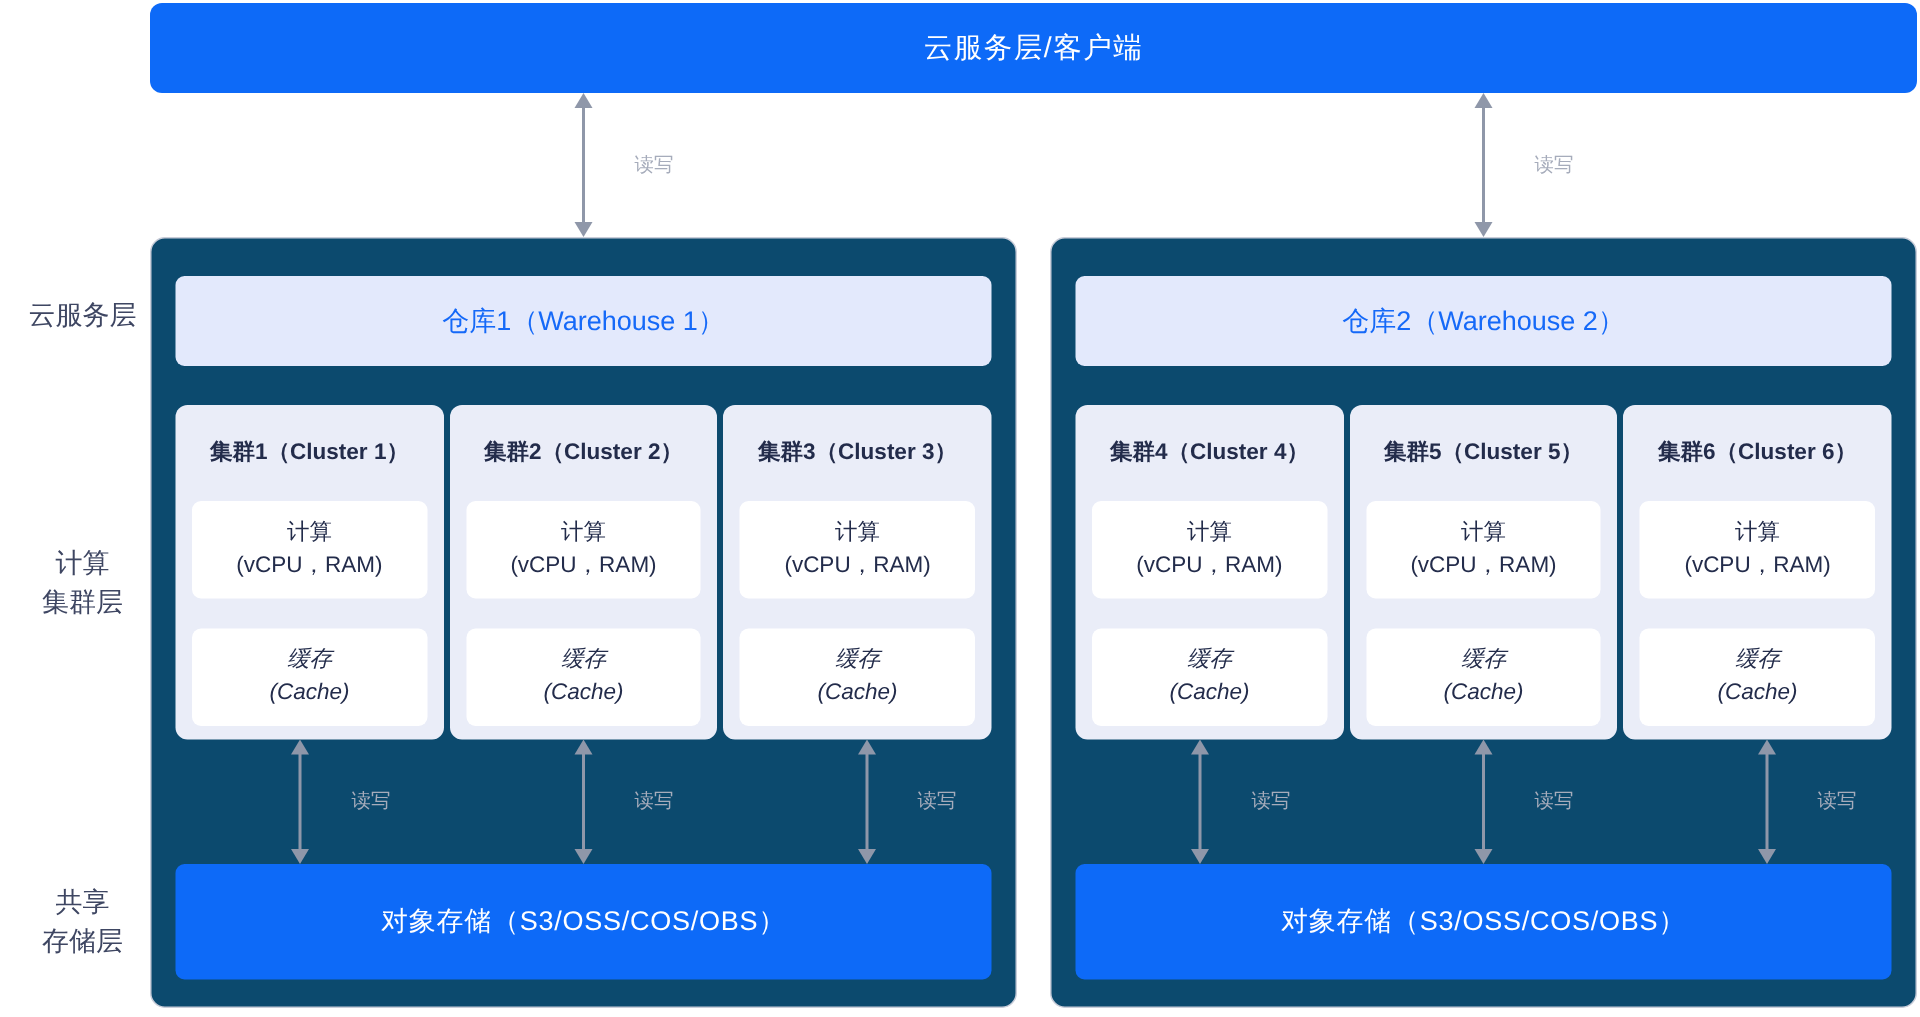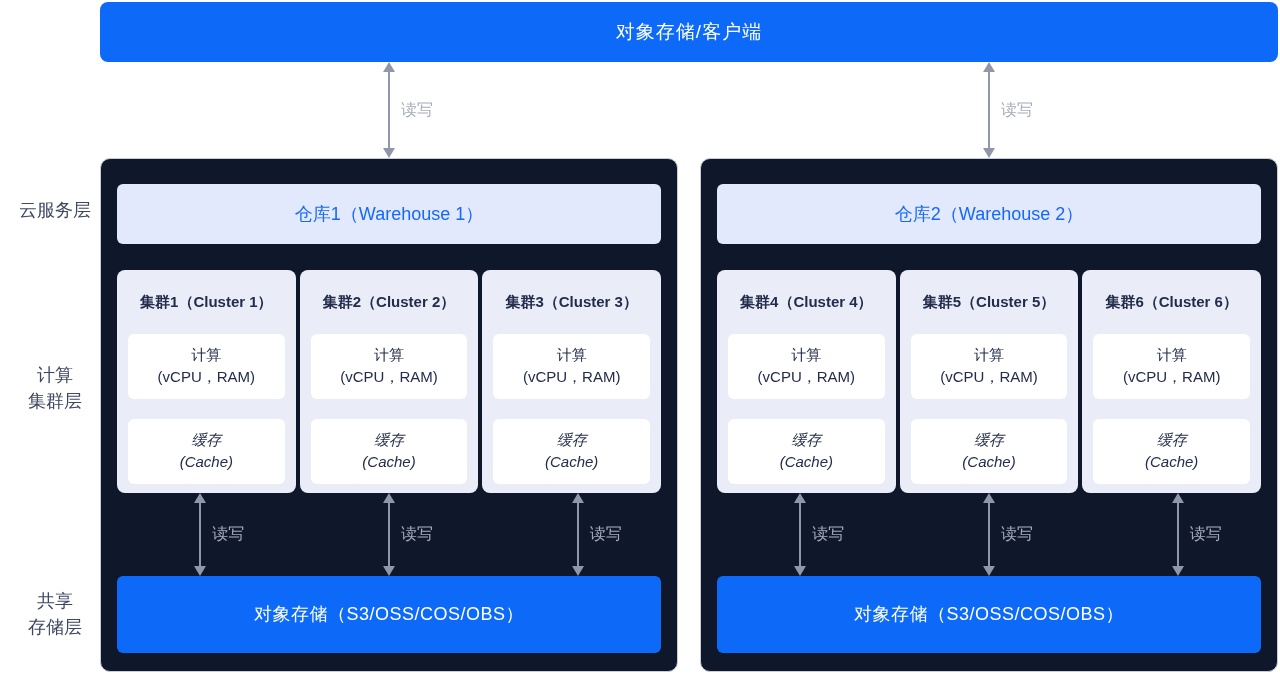--- a/index.html
+++ b/index.html
@@ -55,28 +55,28 @@
     position: absolute; left: 5px; top: 8px; bottom: 8px; width: 2px;
     background: var(--arrow);
   }
   .varrow::before, .varrow::after {
     content: ""; position: absolute; left: 0; width: 0; height: 0;
     border-left: 6px solid transparent; border-right: 6px solid transparent;
   }
   .varrow::before { top: 0; border-bottom: 10px solid var(--arrow); }
   .varrow::after  { bottom: 0; border-top: 10px solid var(--arrow); }
   .rw-label {
-    position: absolute; left: 18px; top: 50%; transform: translateY(-50%);
-    font-size: 16px; color: var(--arrow-label-text); white-space: nowrap;
+    position: absolute; left: 40px; top: 50%; transform: translateY(-50%);
+    font-size: 13px; color: var(--arrow-label-text); white-space: nowrap;
   }
 
   
   .warehouses { display: flex; gap: 22px; height: 514px; }
   .warehouse {
-    flex: 1; background: #0f172a;
+    flex: 1; background: #0c4a6e;
     border: 1px solid var(--container-border); border-radius: 10px;
     padding: 25px 16px 18px;
     display: flex; flex-direction: column;
   }
   .wh-header {
     height: 62px; border-radius: 6px; background: var(--header-bg);
     display: flex; align-items: center; justify-content: center;
     color: var(--header-text); font-size: 18px; font-weight: 500;
   }
   .clusters { display: flex; gap: 4px; margin-top: 26px; height: 231px; }
@@ -117,21 +117,21 @@
     </div>
     <div class="layer-label" id="label-storage">
       <div>共享</div>
       <div>存储层</div>
     </div>
   </div>
 
   <div class="main">
 
     <div class="top-bar">
-      <span>对象存储/客户端</span>
+      <span>云服务层/客户端</span>
     </div>
 
     <div class="top-arrows">
       <div class="arrow-col">
         <div class="arrow-unit">
           <div class="varrow">
               <div class="shaft"></div>
             </div>
           <span class="rw-label">读写</span>
         </div>

